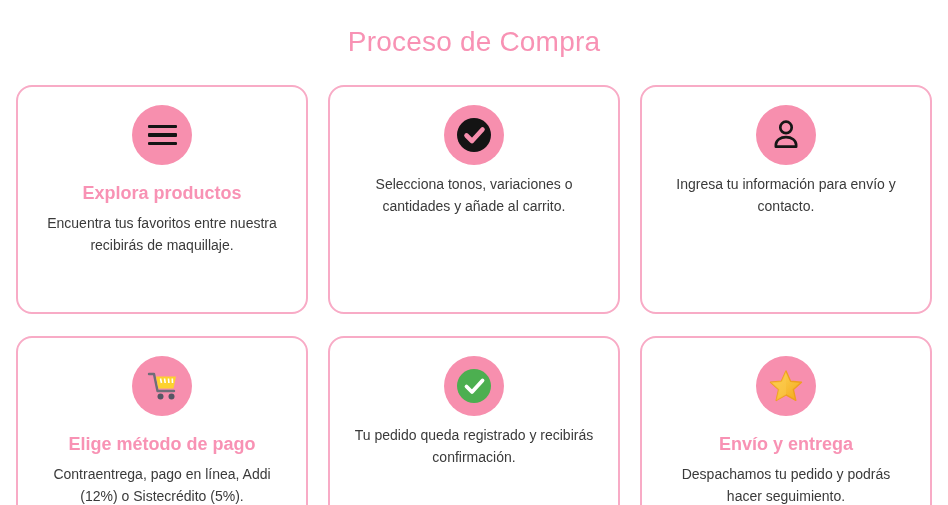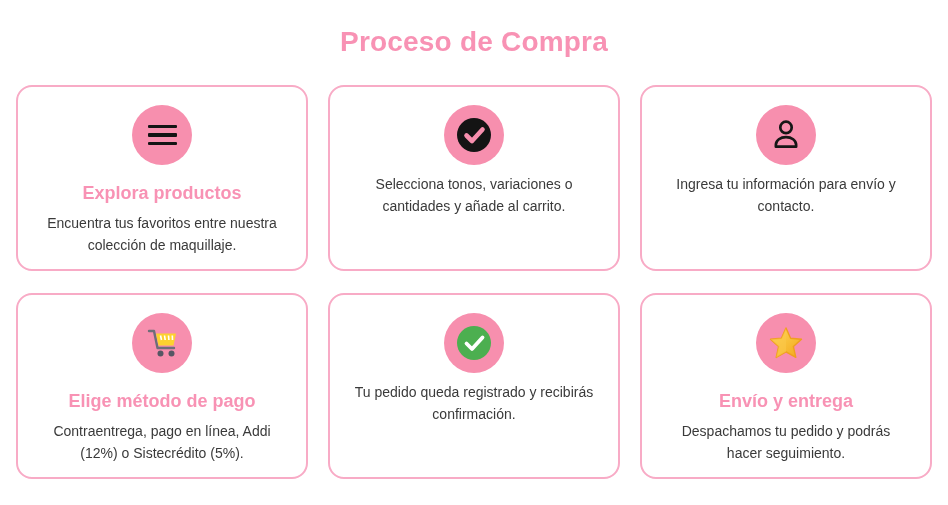--- a/index.html
+++ b/index.html
@@ -2,37 +2,37 @@
 <html><head>
 <meta charset="utf-8">
 <style>
   * { margin:0; padding:0; box-sizing:border-box; }
   html,body { width:948px; height:505px; background:#ffffff; overflow:hidden;
               font-family:"Liberation Sans", sans-serif; }
   .page-title {
     text-align:center;
     margin-top:26px;
     font-size:28px;
-    font-weight:bold;
+    font-weight:normal;
     color:#f892b4;
     letter-spacing:0.2px;
   }
   .cards-grid {
     display:grid;
     grid-template-columns:repeat(3, 1fr);
     column-gap:20px;
     row-gap:22px;
     padding:0 16px;
     margin-top:27px;
   }
   .card {
     background:#ffffff;
     border:2px solid #f8abc6;
     border-radius:16px;
-    height:186px;
+    height:229px;
     padding:18px 22px 2px;
     text-align:center;
   }
   .icon-circle {
     width:60px; height:60px;
     border-radius:50%;
     background:#f78fae;
     margin:0 auto;
     display:flex;
     align-items:center;
@@ -67,21 +67,21 @@
 
   <div class="card">
     <div class="icon-circle">
       <span class="menu-bars" aria-hidden="true">
           <i></i>
           <i></i>
           <i></i>
         </span>
     </div>
     <div class="card-title">Explora productos</div>
-    <div class="card-desc">Encuentra tus favoritos entre nuestra colección de maquillaje.</div>
+    <div class="card-desc">Encuentra tus favoritos entre nuestra recibirás de maquillaje.</div>
   </div>
 
   <div class="card">
     <div class="icon-circle">
       <svg width="38" height="38" viewBox="0 0 38 38" aria-hidden="true">
         <circle cx="19" cy="19" r="17" fill="#141414"></circle>
         <path d="M11.5 19.5 L17 25 L27.5 13.5" fill="none" stroke="#f78fae" stroke-width="4.6" stroke-linecap="round" stroke-linejoin="round"></path>
       </svg>
     </div>
     <div class="card-desc">Selecciona tonos, variaciones o cantidades y añade al carrito.</div>

